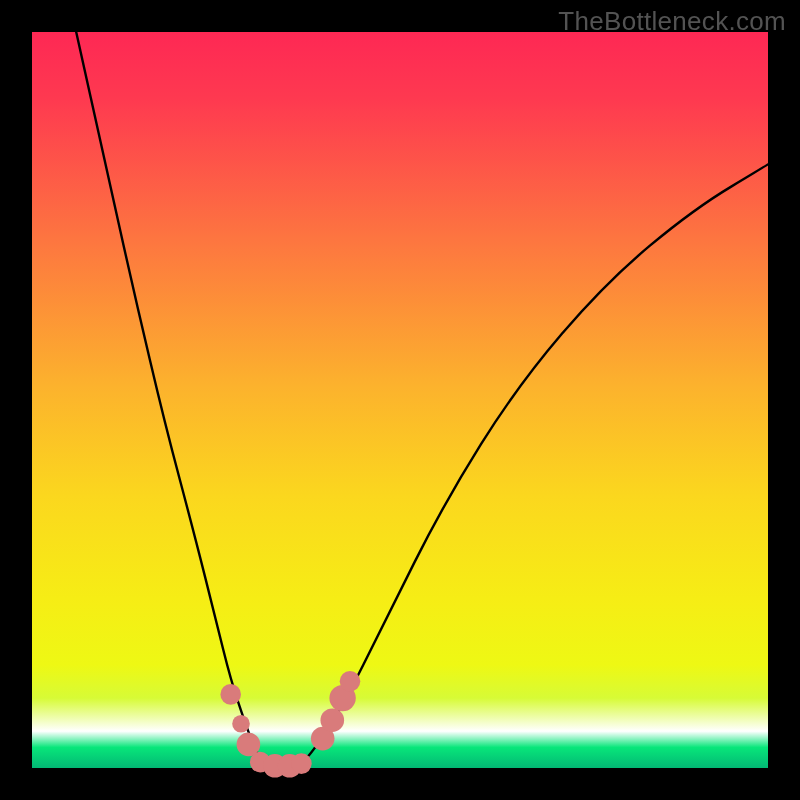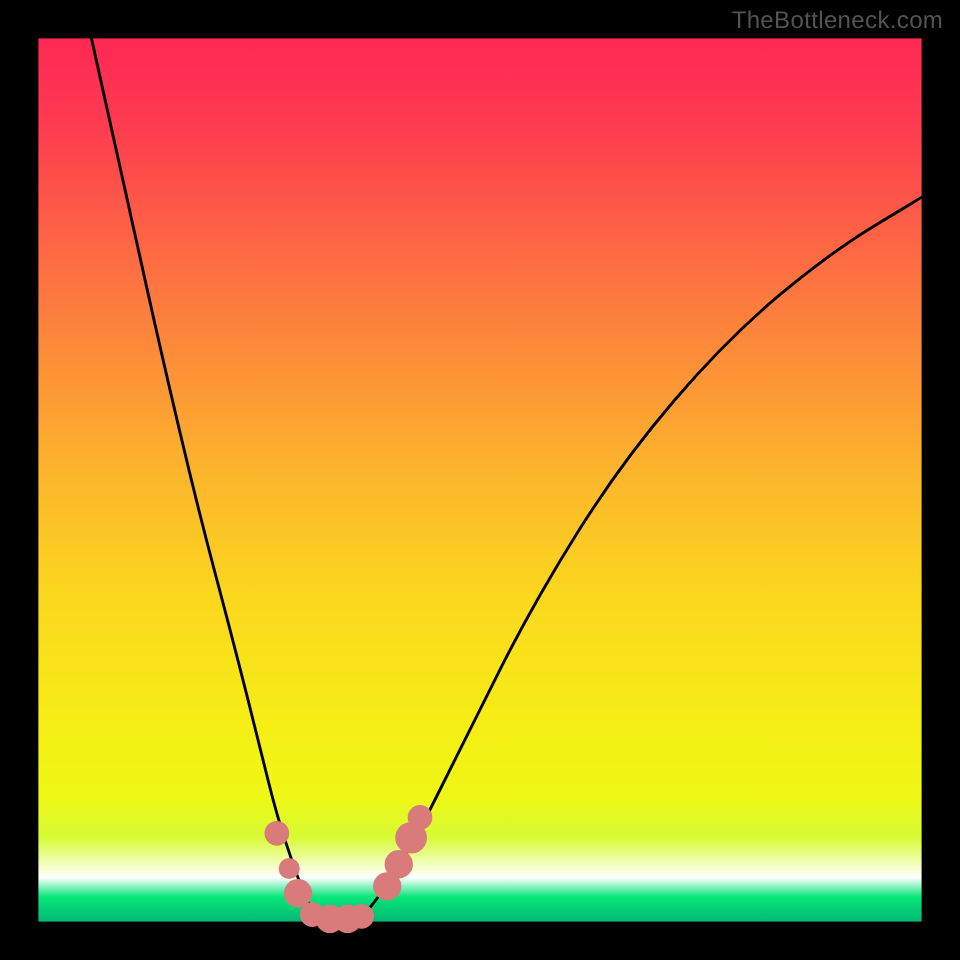--- a/index.html
+++ b/index.html
@@ -1,17 +1,17 @@
 <!DOCTYPE html>
 <html><head>
 <meta charset="utf-8">
 <style>
 html,body{margin:0;padding:0;width:800px;height:800px;background:#000;overflow:hidden}
 .wrap{position:relative;width:800px;height:800px}
-.watermark{position:absolute;top:6px;right:14px;font-family:Arial,Helvetica,sans-serif;font-size:20px;color:#535353;font-weight:400;letter-spacing:.3px}
+.watermark{position:absolute;top:6px;right:14px;font-family:Arial,Helvetica,sans-serif;font-size:26px;color:#535353;font-weight:400;letter-spacing:.3px}
 svg{display:block}
 </style>
 </head>
 <body>
 <div class="wrap">
 
 <svg id="chart" width="800" height="800" viewBox="0 0 800 800">
   <defs>
     <linearGradient id="bg-grad" x1="0" y1="0" x2="0" y2="1">
       <stop offset="0" stop-color="#fe2854"></stop>

